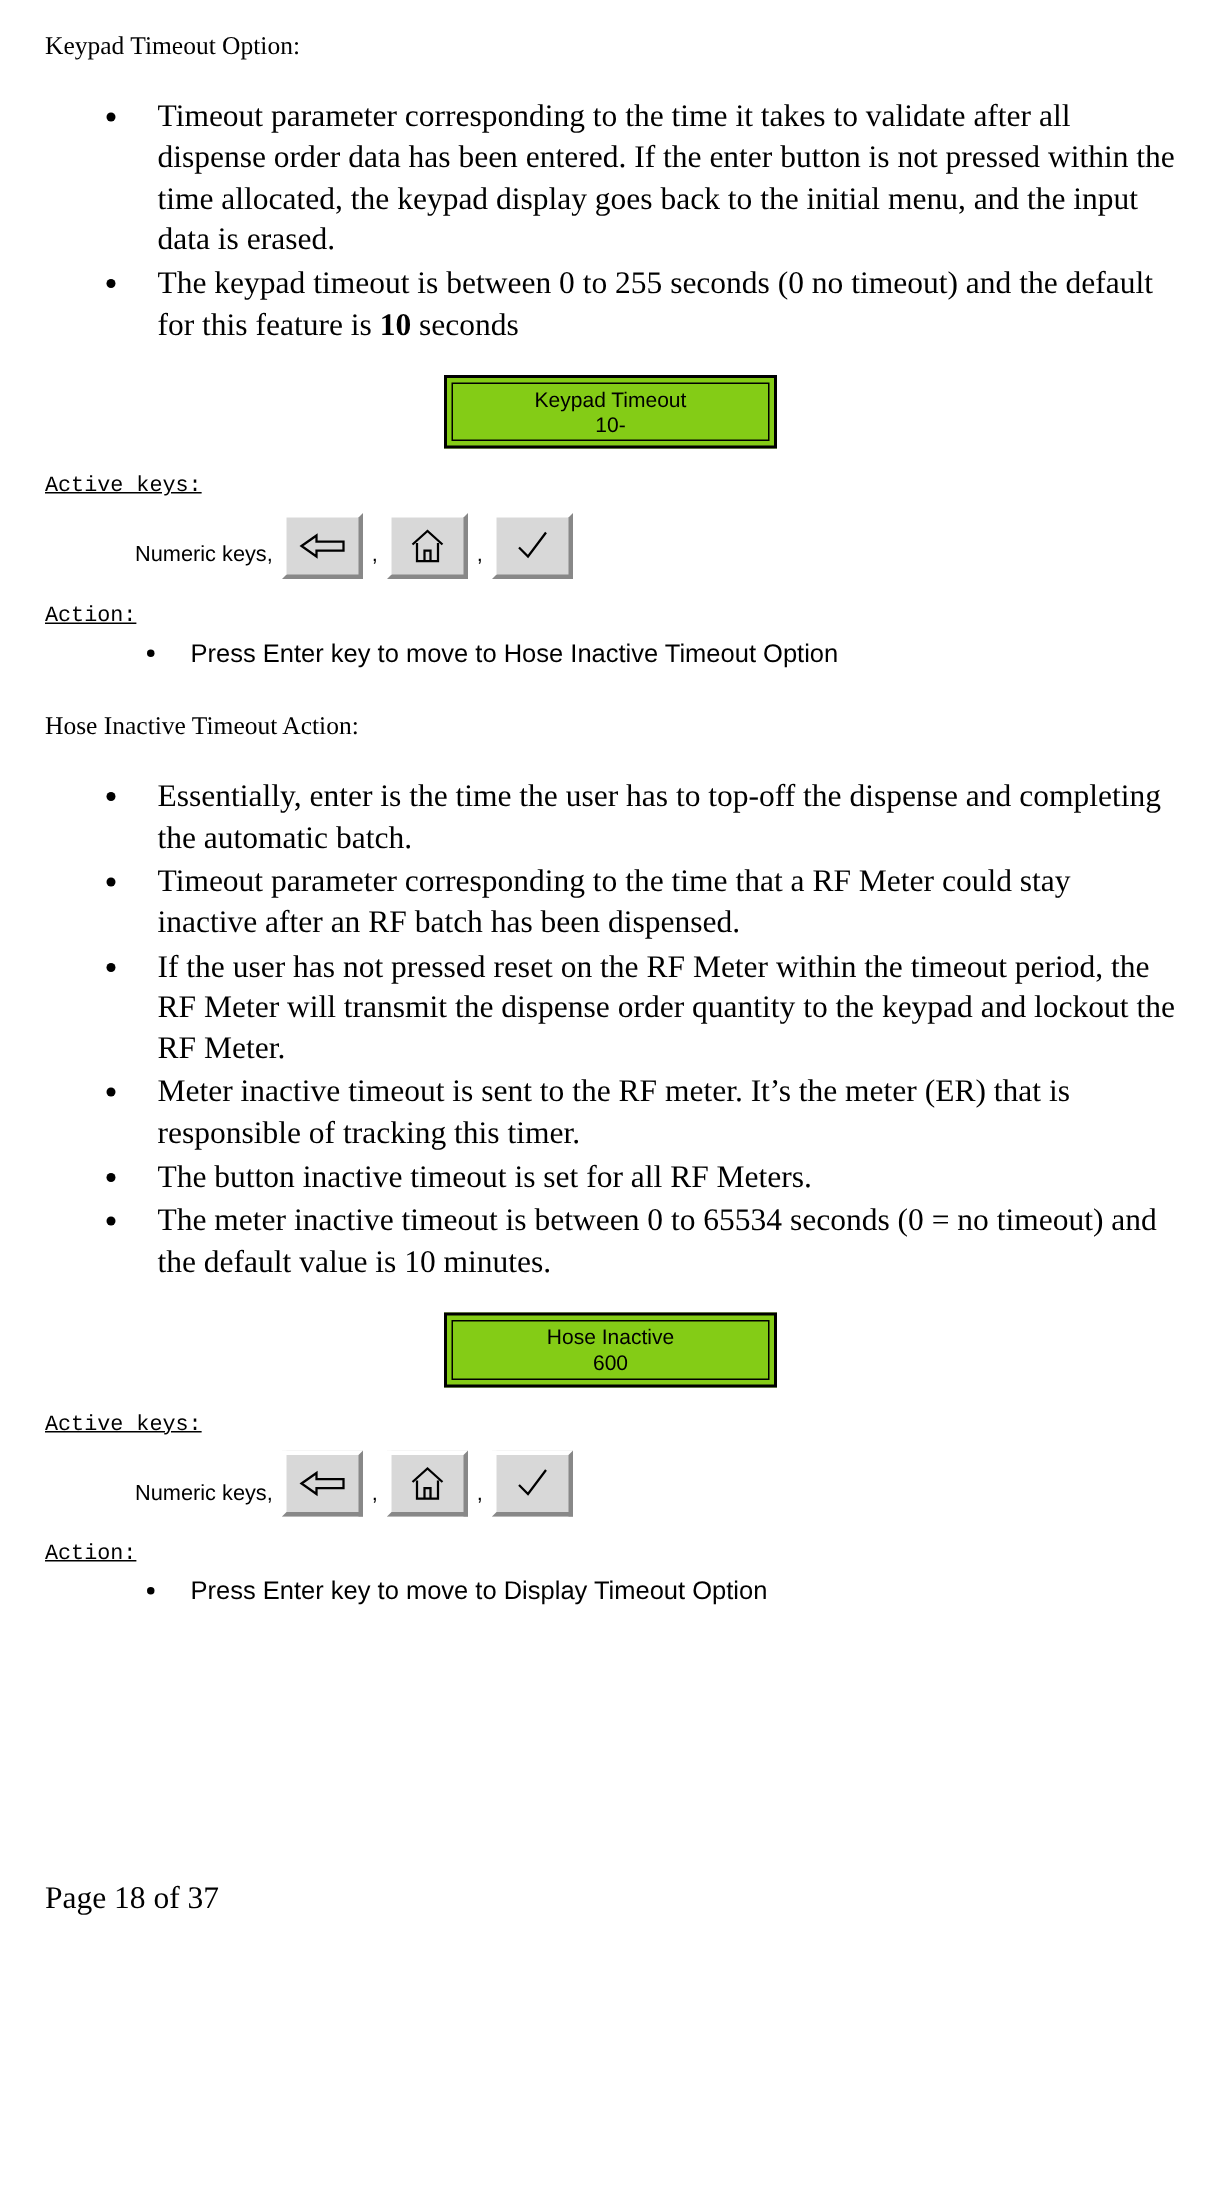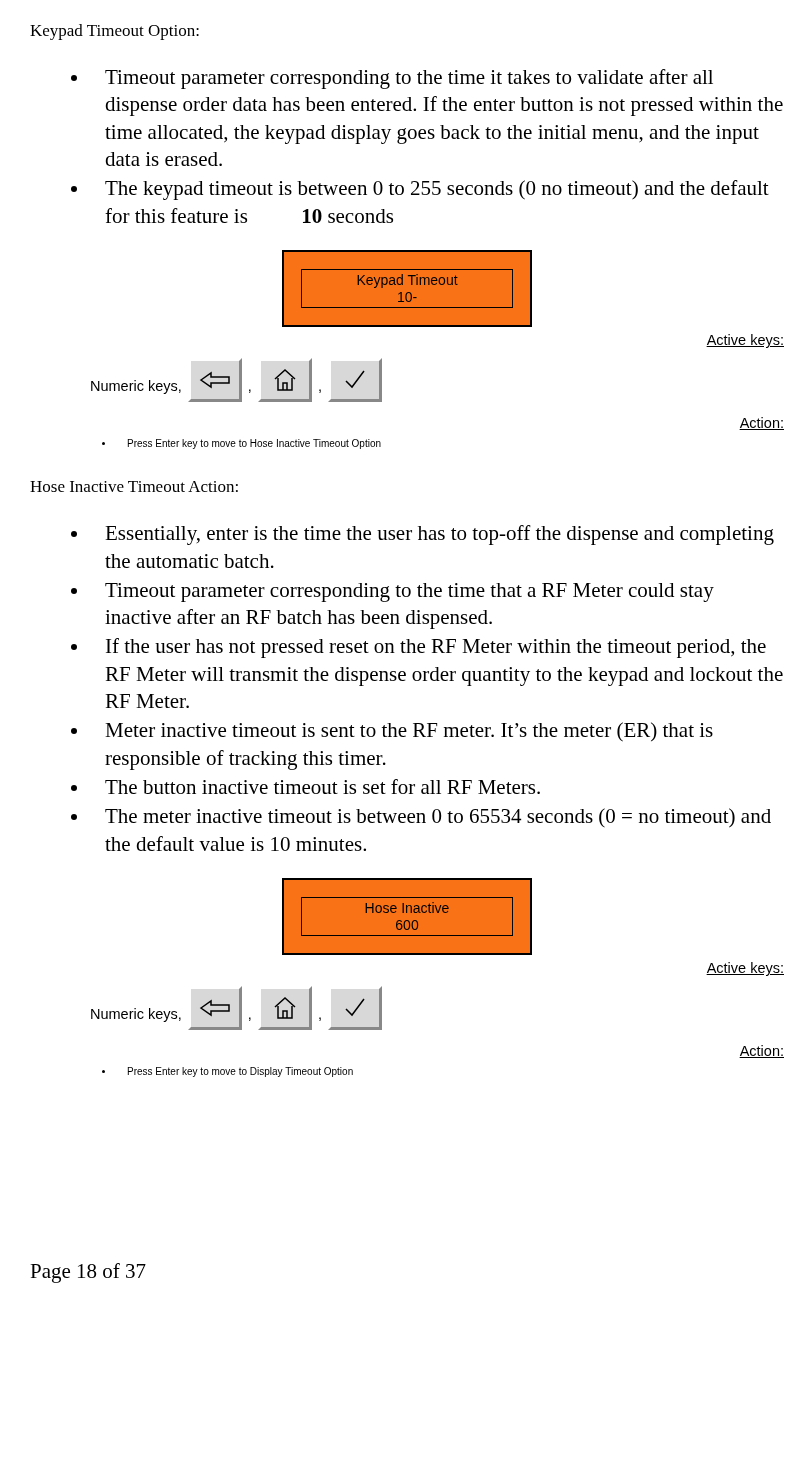--- a/index.html
+++ b/index.html
@@ -20,48 +20,46 @@
       list-style: disc;
       padding-left: 60px;
       margin: 0 0 20px 0;
     }
     ul.main > li {
       padding-left: 15px;
       margin-bottom: 2px;
     }
     .bold {
       font-weight: bold;
-      margin-left: 48px;
     }
     .lcd-wrap {
       text-align: center;
       margin: 10px 0 2px 0;
     }
     .lcd {
       display: inline-block;
       border: 2.5px solid #000;
-      padding: 17px;
-      background: #f97316;
+      padding: 3px;
+      background: #84cc16;
     }
     .lcd-inner {
       border: 1px solid #000;
       padding: 2px 45px;
       font-family: Arial, Helvetica, sans-serif;
       font-size: 14px;
       line-height: 1.2;
       text-align: center;
       min-width: 120px;
     }
     .label-u {
-      font-family: Liberation Sans, sans-serif;
+      font-family: Liberation Mono, monospace;
       font-size: 14.5px;
       text-decoration: underline;
       display: block;
-      margin-top: 4px;
-      text-align: right;
+      margin-top: 16px;
     }
     .keys-row {
       font-family: Arial, Helvetica, sans-serif;
       font-size: 14.5px;
       display: flex;
       align-items: flex-end;
       gap: 6px;
       padding-left: 60px;
       margin-top: 8px;
       margin-bottom: 12px;
@@ -81,21 +79,21 @@
       align-items: center;
       justify-content: center;
       box-sizing: border-box;
     }
     .key-sep {
       padding-bottom: 6px;
     }
     ul.sub {
       list-style: disc;
       font-family: Arial, Helvetica, sans-serif;
-      font-size: 10px;
+      font-size: 17px;
       padding-left: 85px;
       margin: 4px 0 26px 0;
     }
     ul.sub > li {
       padding-left: 12px;
     }
     .page-footer {
       text-align: left;
       font-size: 21px;
       margin-top: 180px;

